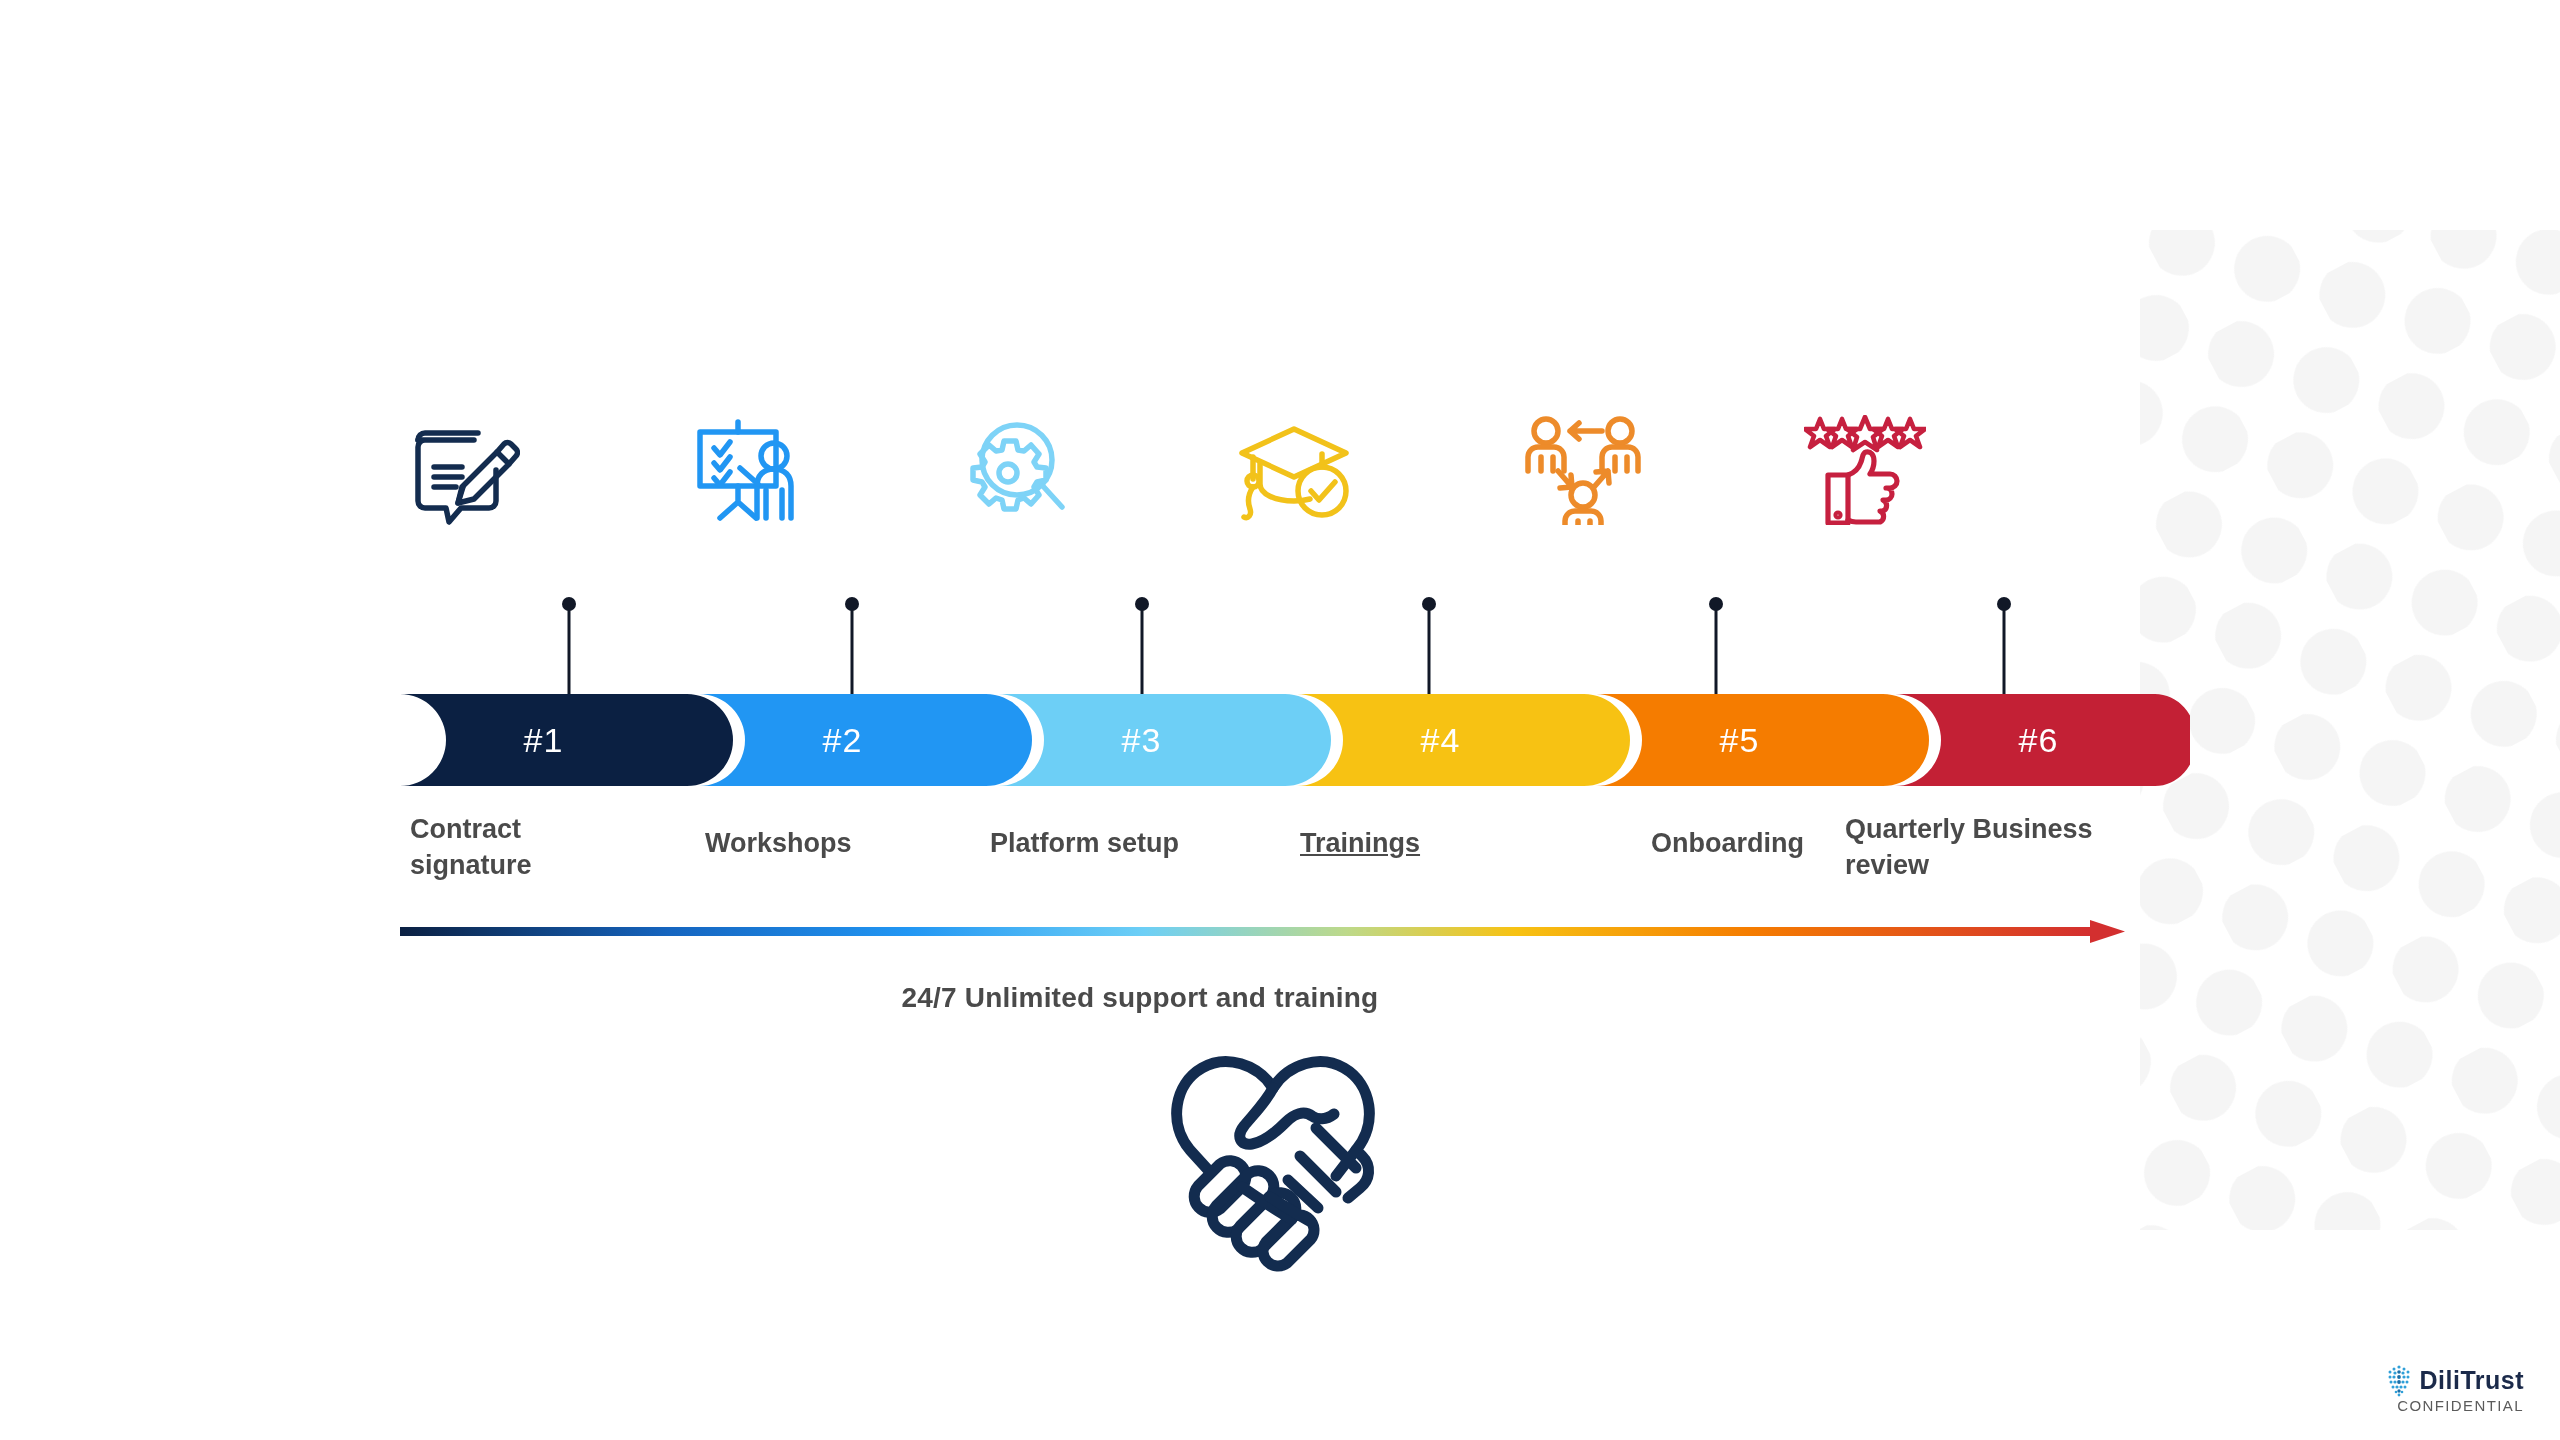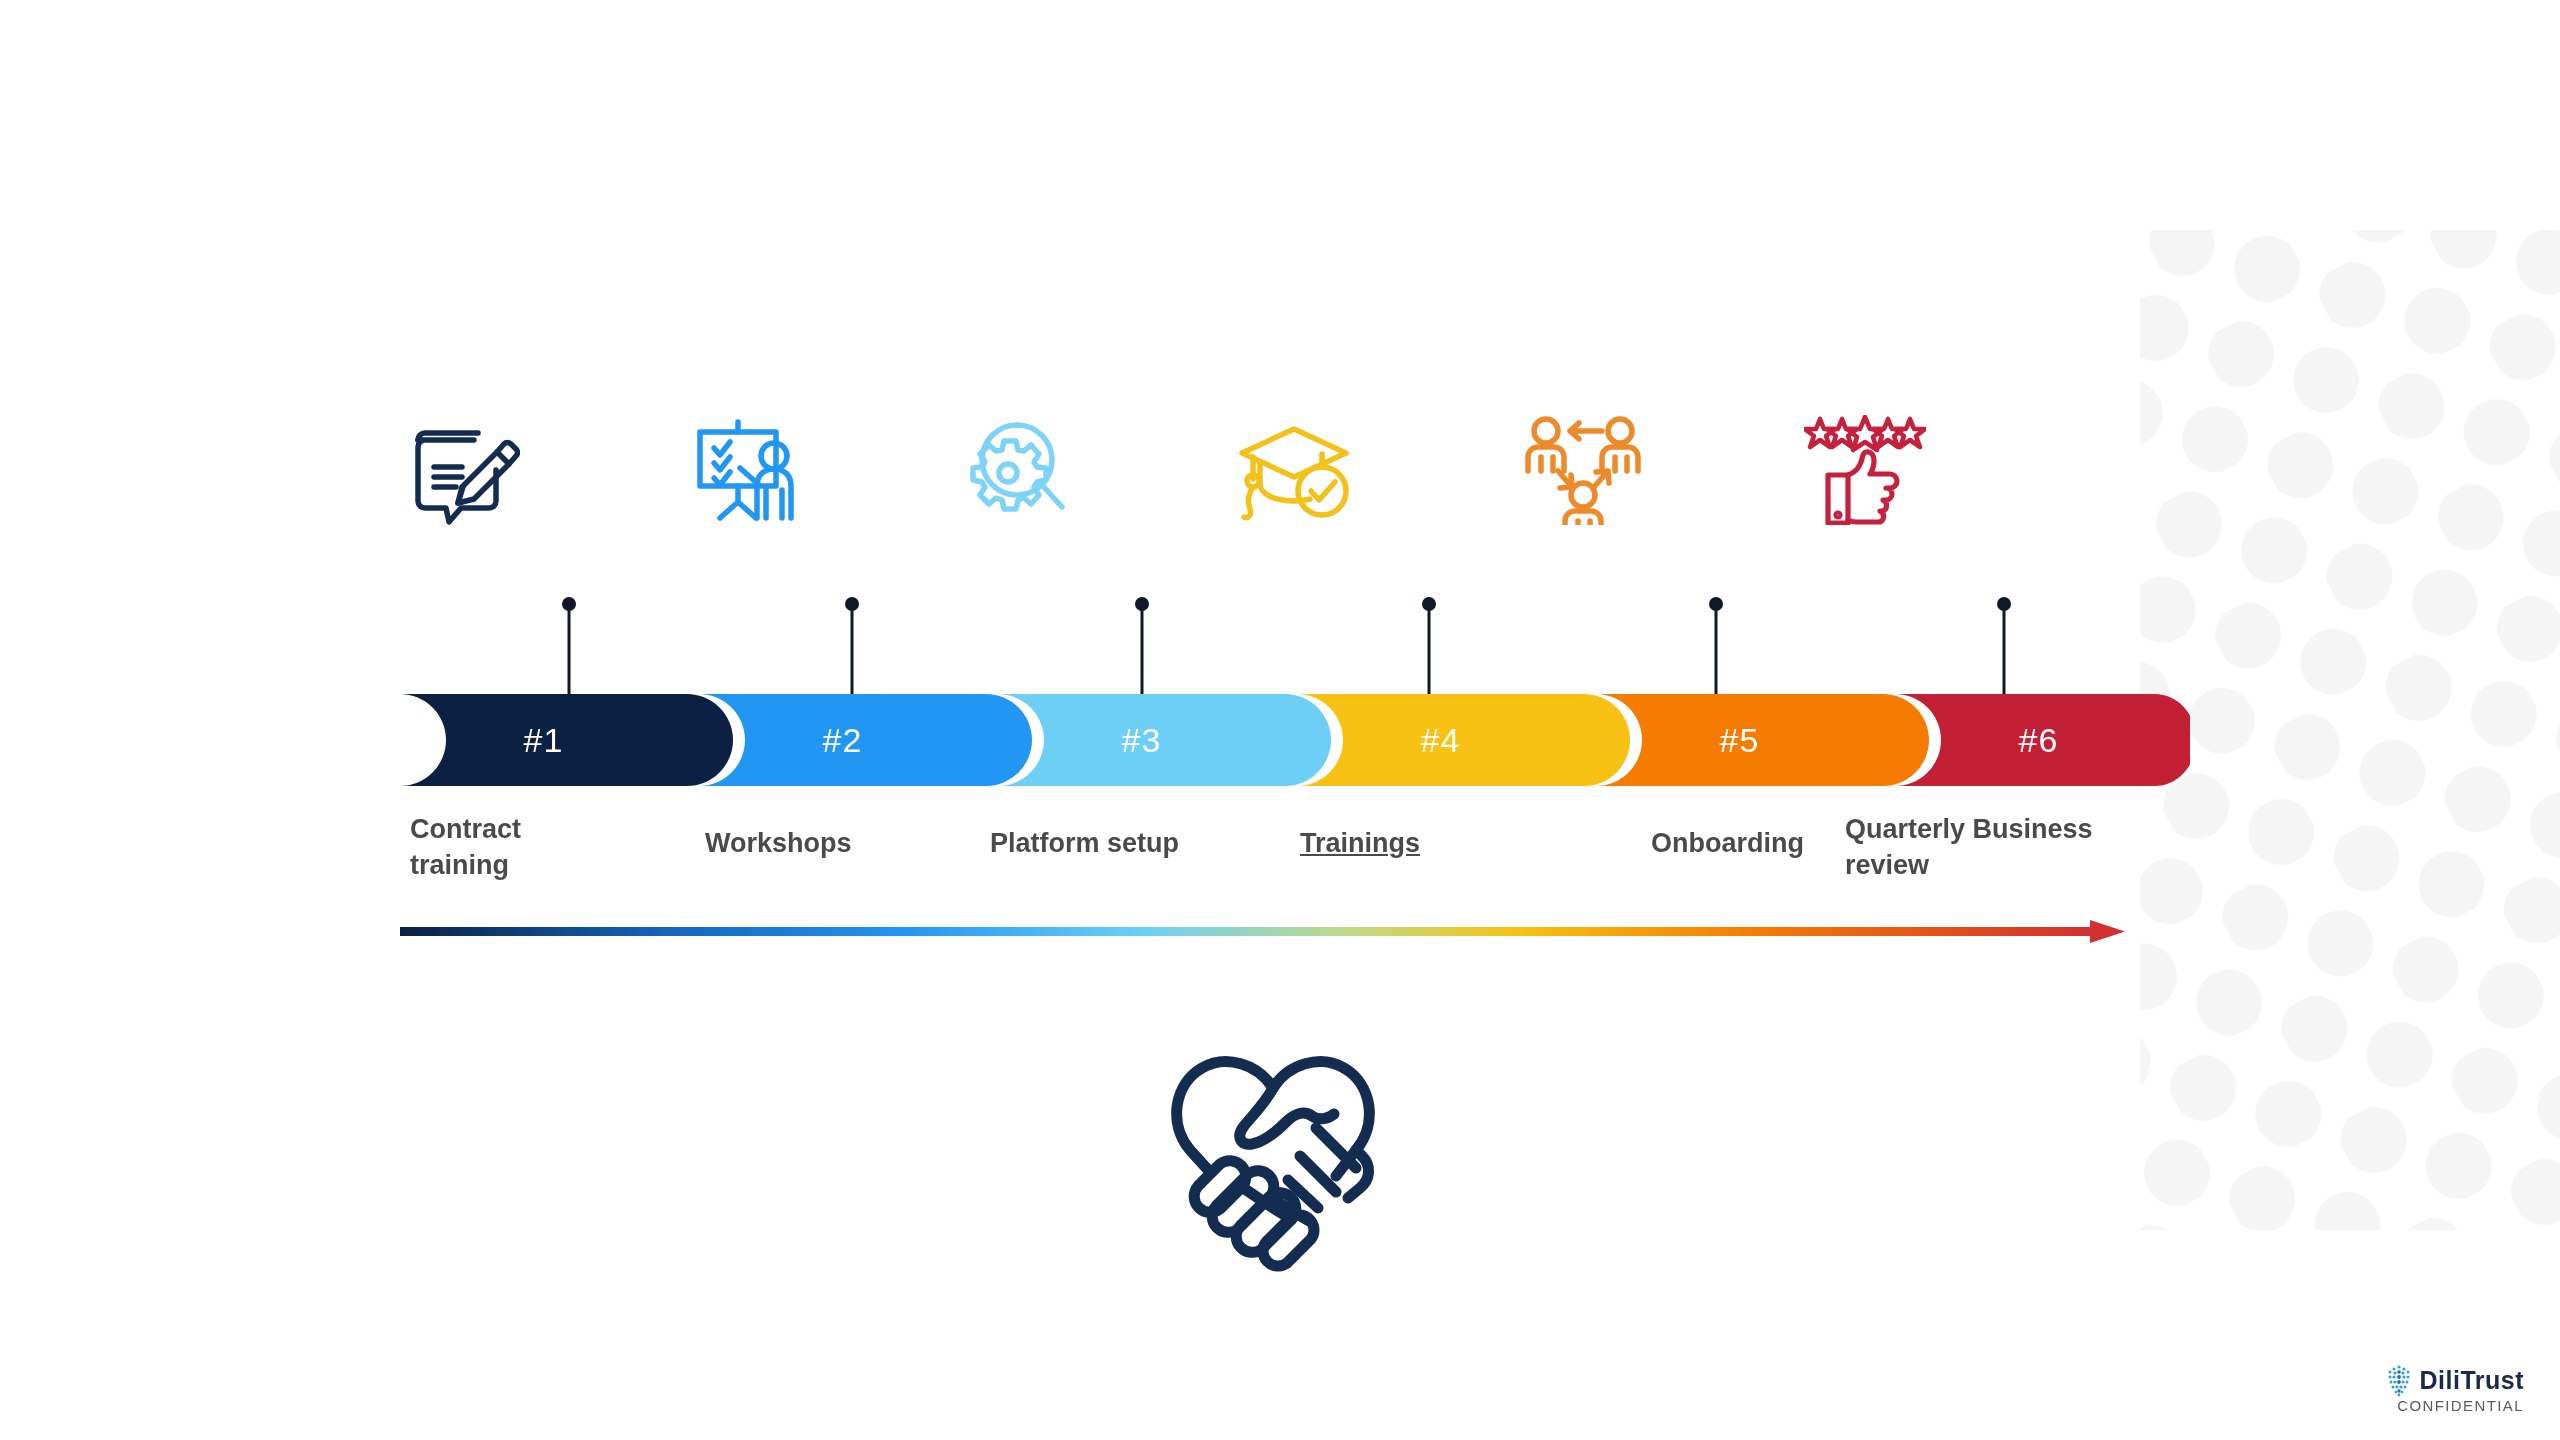--- a/index.html
+++ b/index.html
@@ -308,21 +308,21 @@
 
   <div class="seg-num" style="left:400px;width:287px;">#1</div>
   <div class="seg-num" style="left:699px;width:287px;">#2</div>
   <div class="seg-num" style="left:998px;width:287px;">#3</div>
   <div class="seg-num" style="left:1297px;width:287px;">#4</div>
   <div class="seg-num" style="left:1596px;width:287px;">#5</div>
   <div class="seg-num" style="left:1895px;width:287px;">#6</div>
 
   <div class="seg-label" style="left:410px;width:270px;">
     <div>Contract</div>
-    <div>training</div>
+    <div>signature</div>
   </div>
   <div class="seg-label" style="left:705px;width:280px;top:826px;">
     <div>Workshops</div>
   </div>
   <div class="seg-label" style="left:990px;width:300px;top:826px;">
     <div>Platform setup</div>
   </div>
   <div class="seg-label" style="left:1300px;width:280px;top:826px;text-decoration:underline;">
     <div>Trainings</div>
   </div>
@@ -346,20 +346,21 @@
           <stop offset="66%" stop-color="#f7c213"></stop>
           <stop offset="80%" stop-color="#f57c00"></stop>
           <stop offset="100%" stop-color="#d32f2f"></stop>
         </linearGradient>
       </defs>
       <rect x="0" y="12" width="1690" height="9" fill="url(#arrGrad)"></rect>
       <path d="M1690 5 L1725 16.5 L1690 28 z" fill="#d32f2f"></path>
     </svg>
   </div>
 
+  <div id="support-caption">24/7 Unlimited support and training</div>
 
   <div id="handshake">
     <svg width="250" height="230" viewBox="0 0 250 230">
       <g fill="none" stroke="#132c4f" stroke-width="11" stroke-linecap="round" stroke-linejoin="round">
 
         <path d="M125 42 C110 18 78 8 54 22 C26 38 20 78 42 104 L62 126"></path>
 
         <path d="M125 42 C140 18 172 8 196 22 C224 38 230 78 208 104 L188 130"></path>
 
         <path d="M125 42 C118 56 104 70 96 80 C88 90 92 100 104 98 C116 96 128 86 138 76 C146 68 156 64 164 70 C170 74 178 74 186 68"></path>

